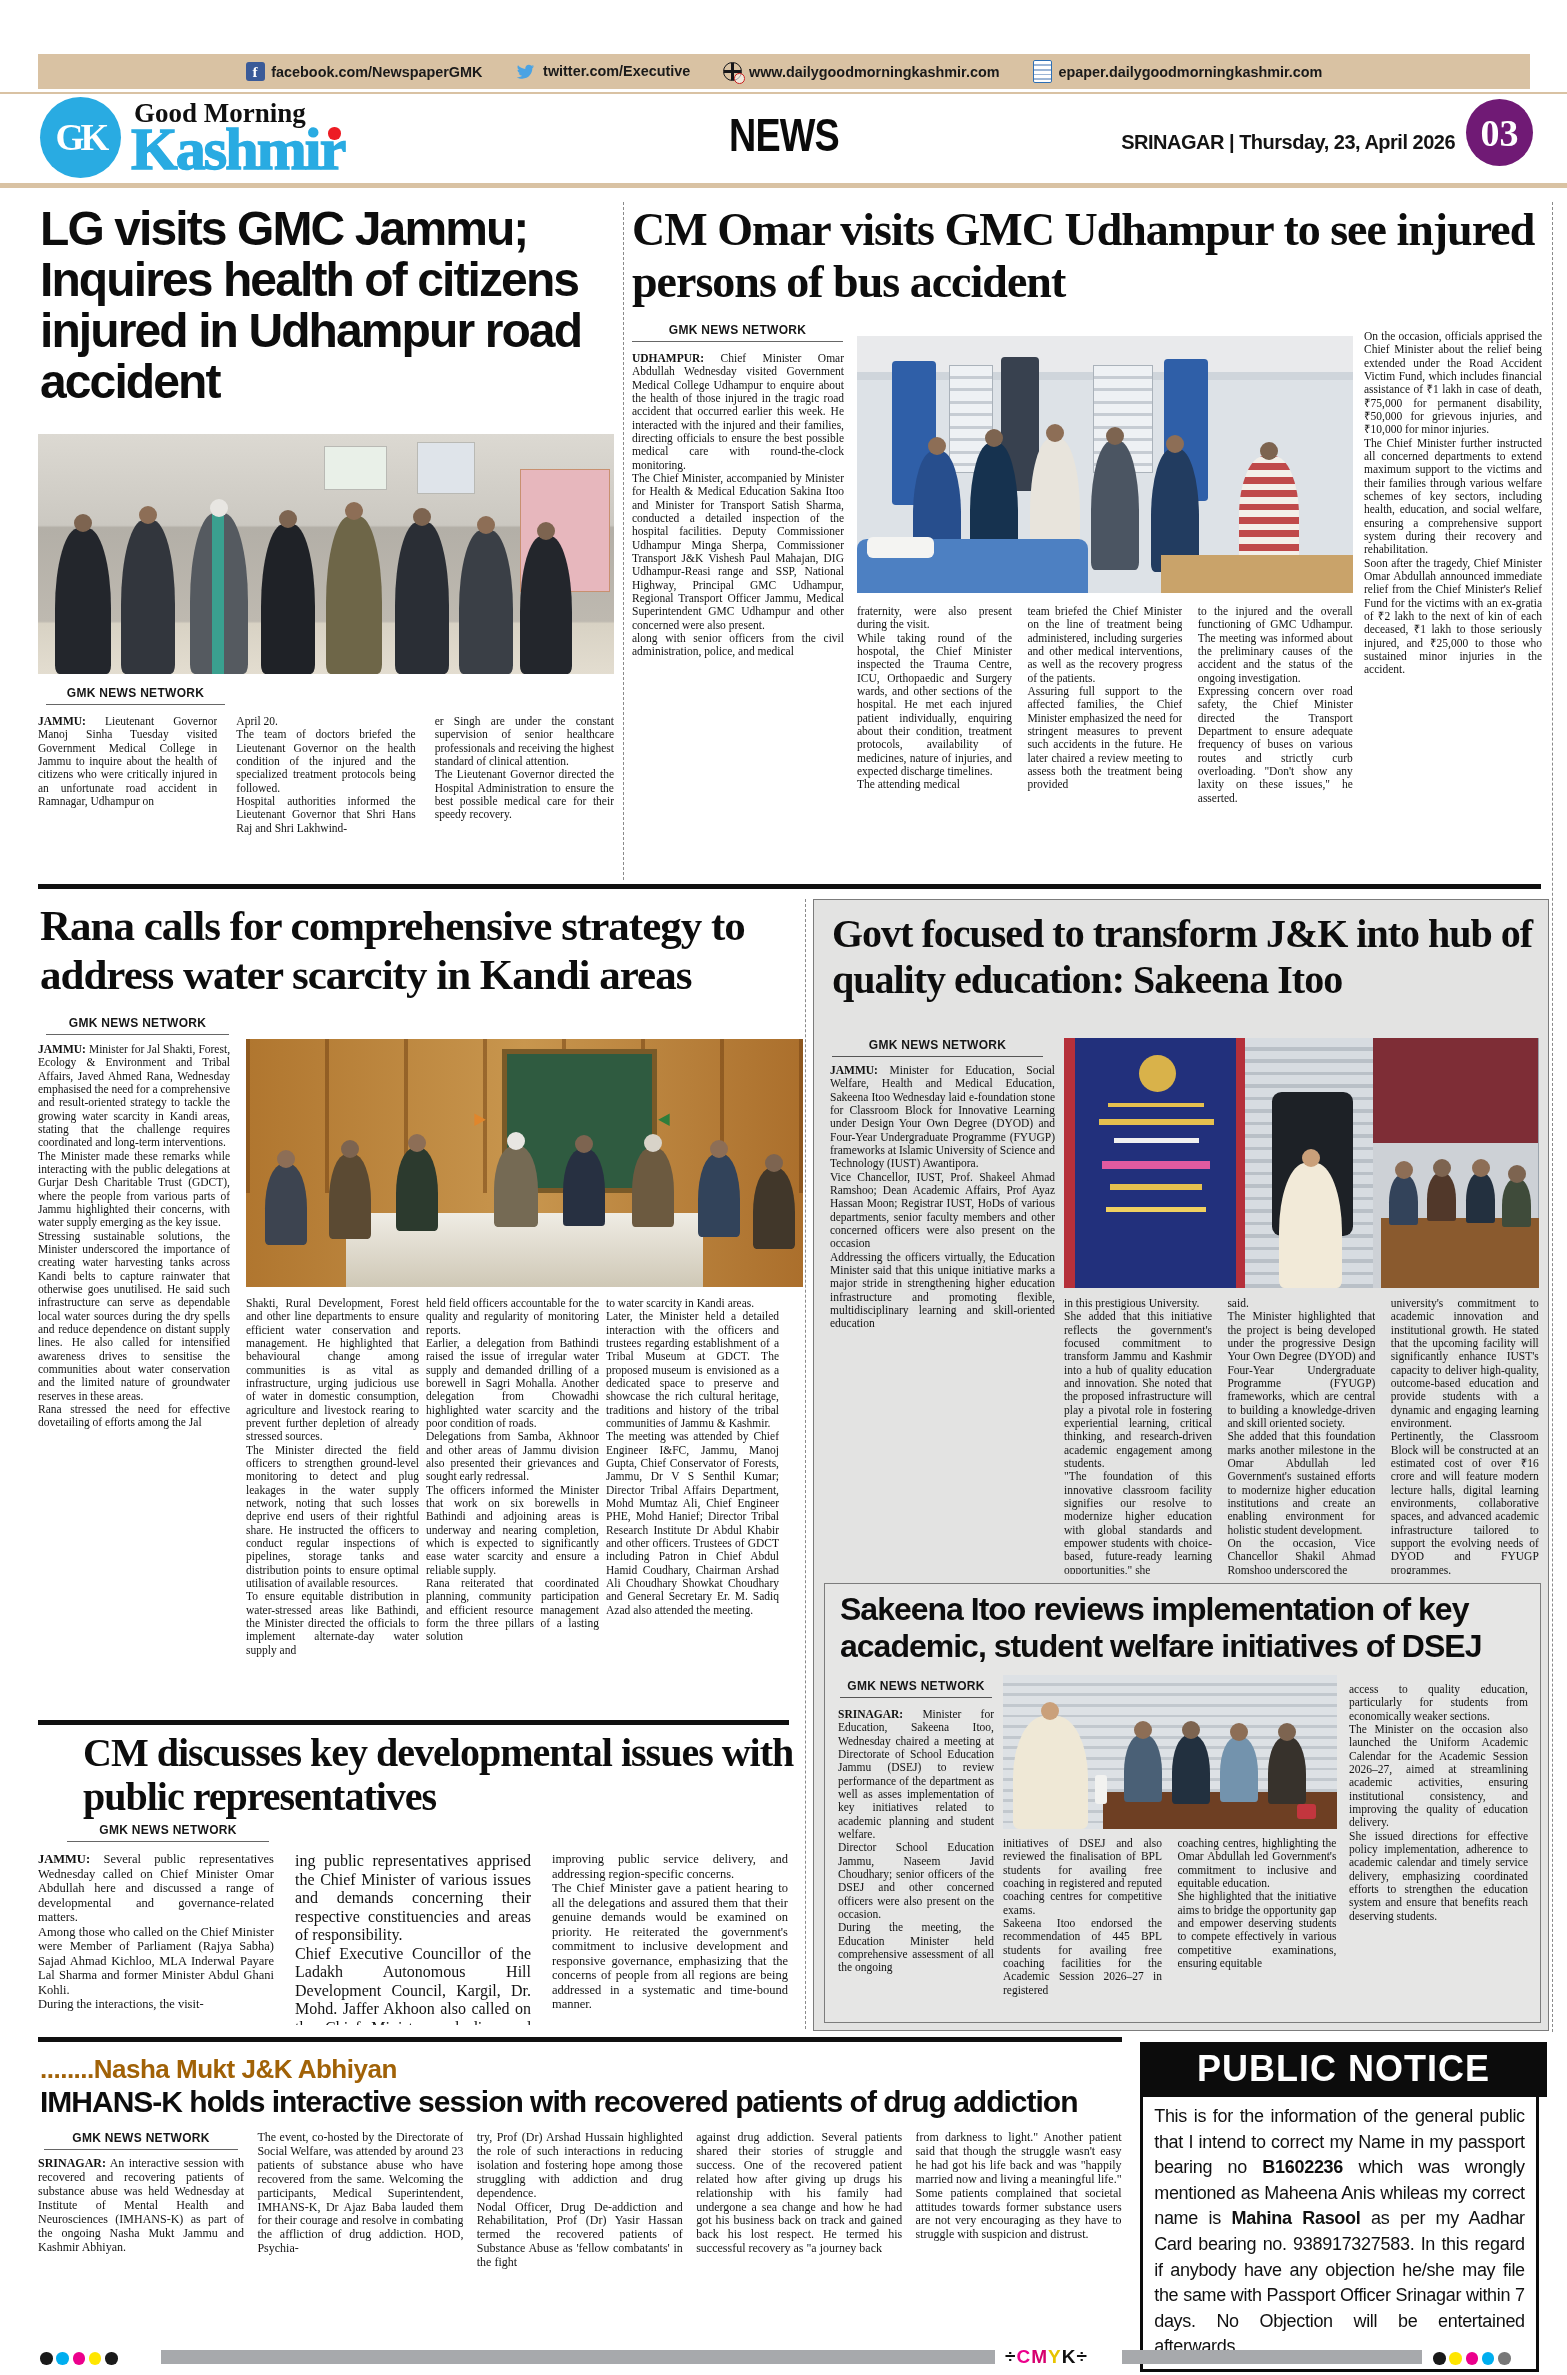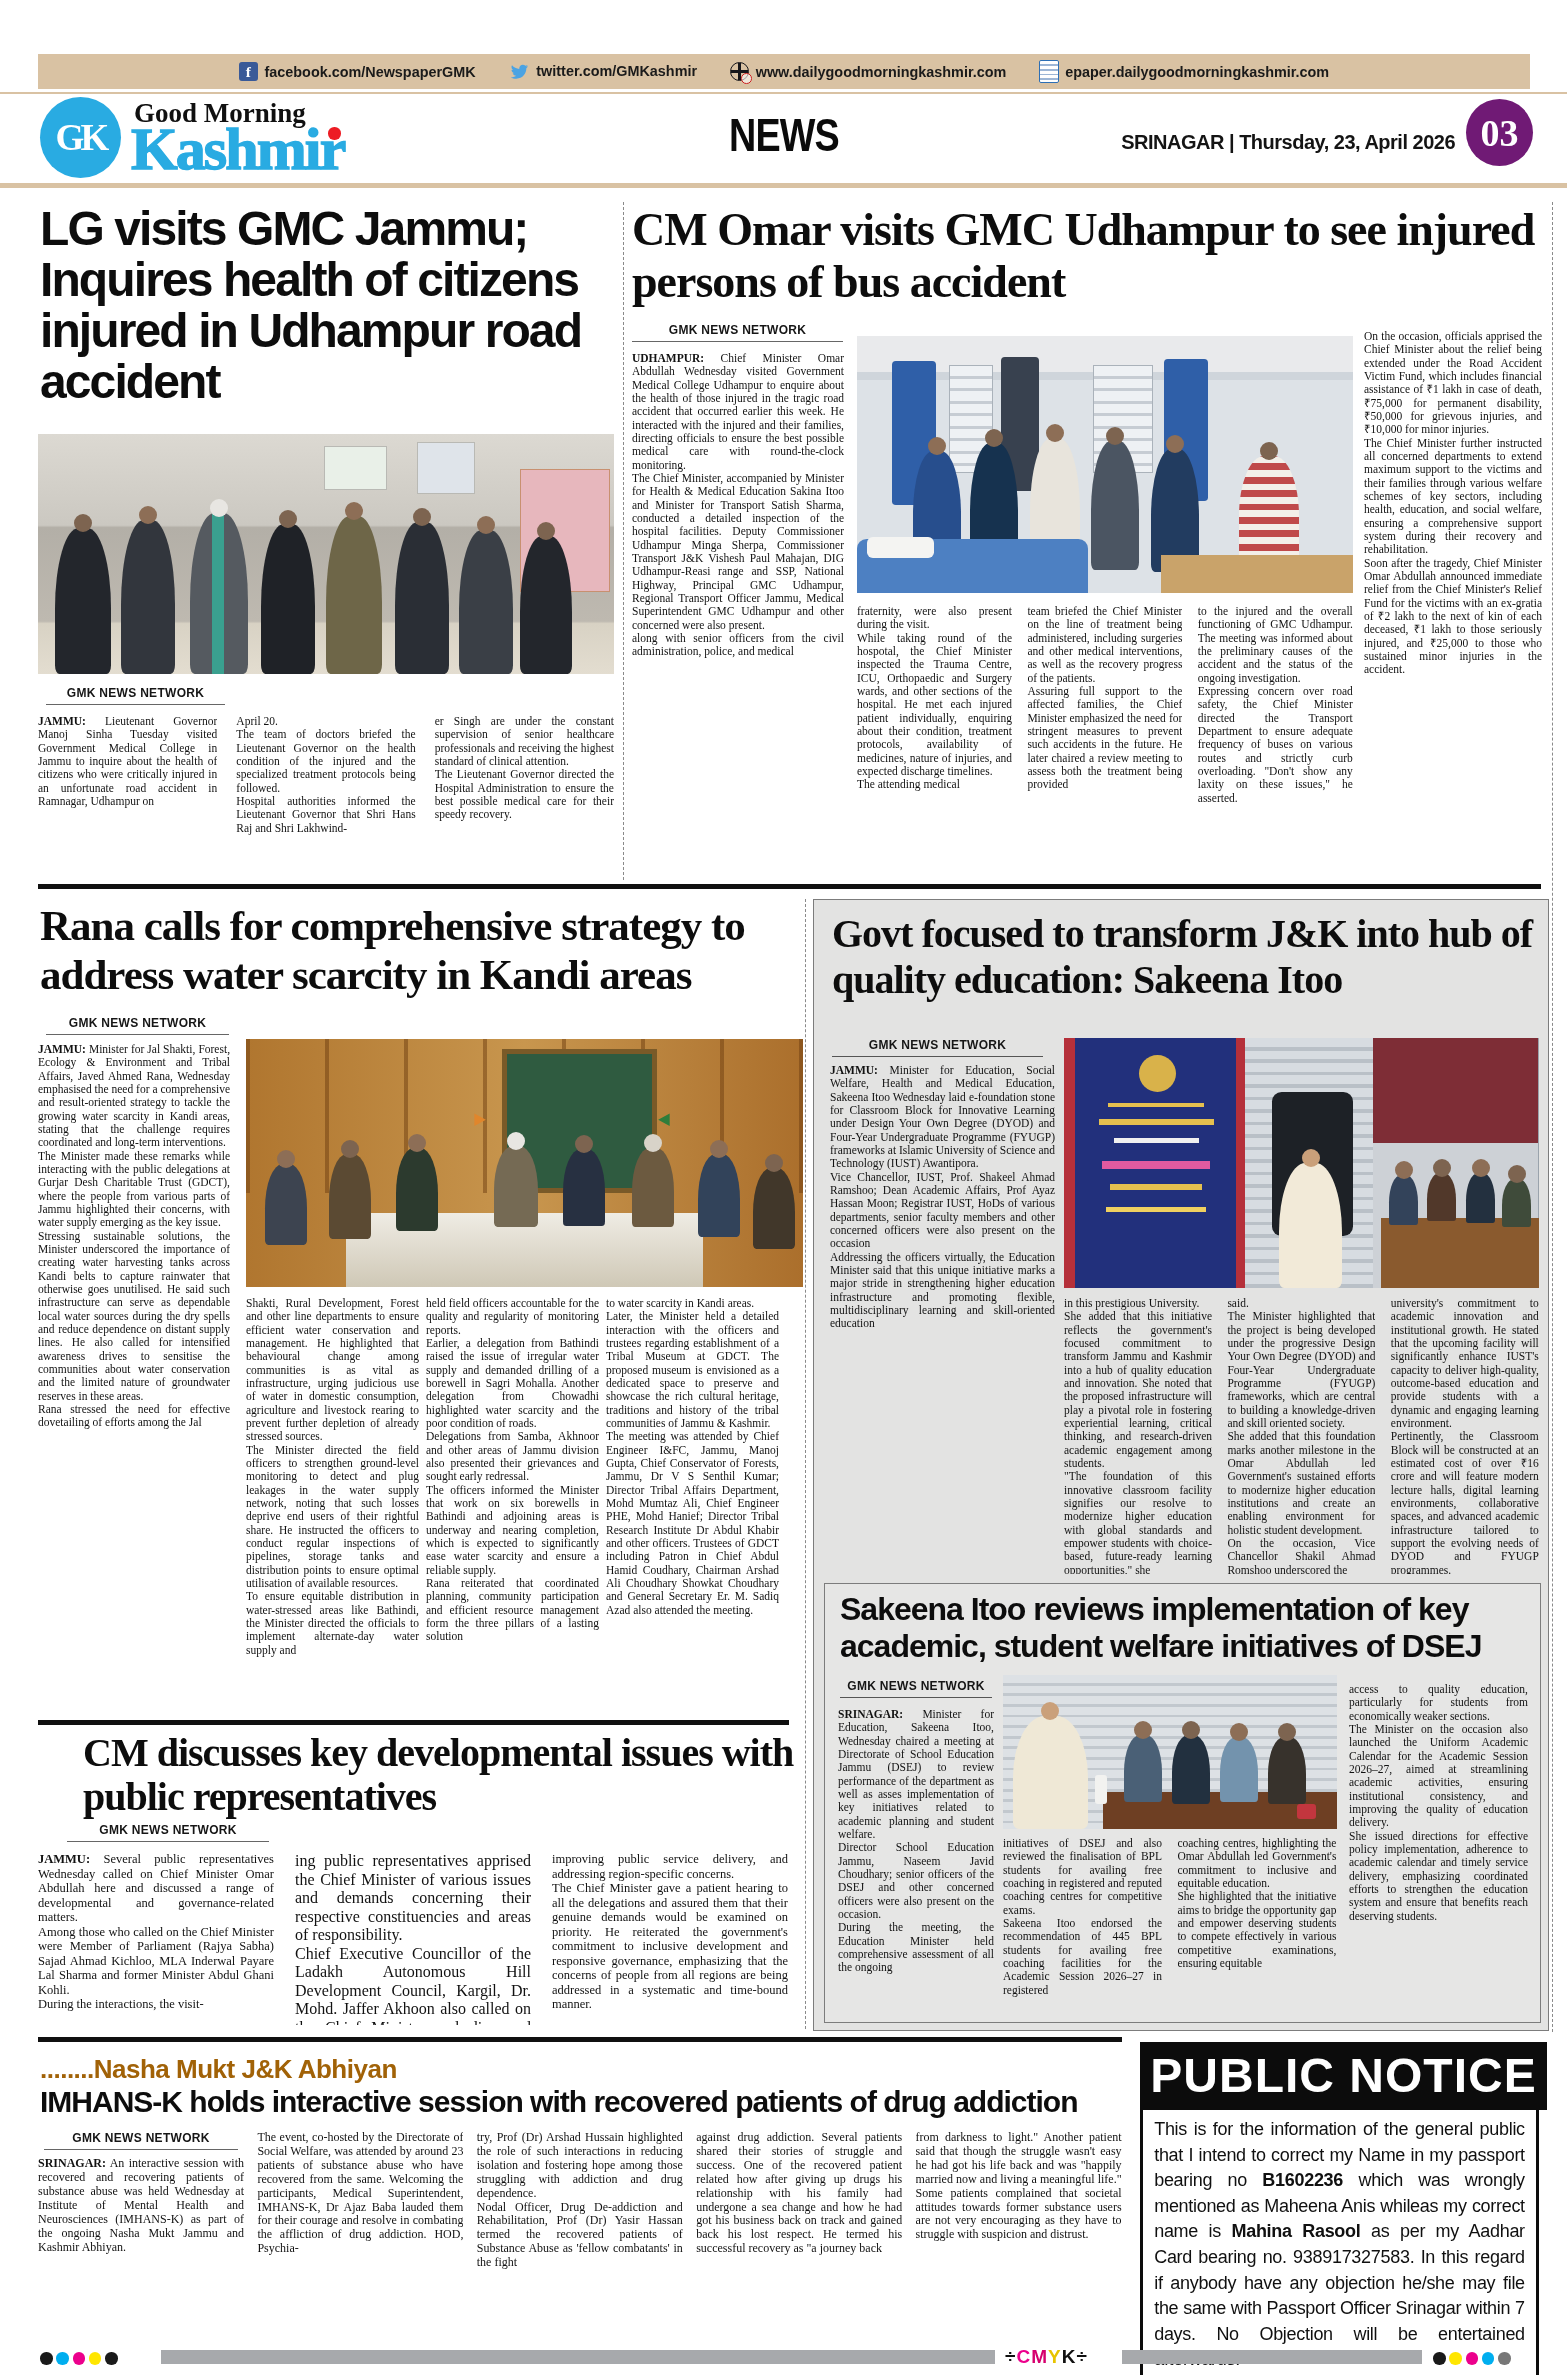--- a/index.html
+++ b/index.html
@@ -37,21 +37,21 @@
   .dl{font-weight:bold;}
   .vdash{position:absolute;width:0;border-left:1.9px dashed #8a8a8a;}
   .hrule{position:absolute;height:4.8px;background:#101010;}
   
   .ph{position:absolute;overflow:hidden;background:#ccc;}
   .fg{position:absolute;border-radius:42% 42% 8% 8% / 55% 55% 6% 6%;}
   .fg::before{content:"";position:absolute;left:50%;top:-14.4px;transform:translateX(-50%);width:18px;height:18px;border-radius:50%;background:var(--head,#8d6e56);}
   
   .graybox{position:absolute;background:#e3e3e2;border:1px solid #7c7c7c;}
   
-  .pn-title{background:#0c0c0c;color:#fff;text-align:center;font-family:"Liberation Sans",sans-serif;font-weight:900;font-size:48px;letter-spacing:1px;padding:5.8px 0 7.7px;transform-origin:center;margin-left:8px;}
+  .pn-title{background:#0c0c0c;color:#fff;text-align:center;font-family:"Liberation Sans",sans-serif;font-weight:900;font-size:36px;letter-spacing:1px;padding:5.8px 0 7.7px;transform-origin:center;margin-left:8px;}
   .pn-body{border:3.8px solid #0c0c0c;margin:0 7.7px;padding:9.6px 11.5px;font-family:"Liberation Sans",sans-serif;font-size:18px;line-height:1.42;letter-spacing:-0.3px;color:#101010;text-align:justify;}
   
   .dot{display:inline-block;width:12.5px;height:12.5px;border-radius:50%;margin-right:3.8px;vertical-align:middle;}
   .fbar{position:absolute;height:14.4px;background:#a7a9ac;top:2350px;}
   .cmyk{position:absolute;top:2346px;font:bold 19px "Liberation Sans",sans-serif;letter-spacing:1px;}
   .kicker{font:bold 26px "Liberation Sans",sans-serif;letter-spacing:-0.5px;color:#a16207;}
 </style>
 </head>
 <body>
 
@@ -59,21 +59,21 @@
 
   <div class="topbar">
     <span class="toplink">
       <span class="icon-fb">f</span>
       <span>facebook.com/NewspaperGMK</span>
     </span>
     <span class="toplink">
       <svg class="icon-tw" viewBox="0 0 24 24">
           <path fill="#4ba3e3" d="M23.9 4.6c-.9.4-1.8.7-2.8.8 1-.6 1.8-1.6 2.2-2.7-1 .6-2 1-3.1 1.2-.9-1-2.2-1.6-3.6-1.6-2.7 0-4.9 2.2-4.9 4.9 0 .4 0 .8.1 1.1C7.7 8.1 4.1 6.1 1.6 3.2c-.4.7-.7 1.6-.7 2.5 0 1.7.9 3.2 2.2 4.1-.8 0-1.6-.2-2.2-.6v.1c0 2.4 1.7 4.4 3.9 4.8-.4.1-.8.2-1.3.2-.3 0-.6 0-.9-.1.6 2 2.4 3.4 4.6 3.4-1.7 1.3-3.8 2.1-6.1 2.1-.4 0-.8 0-1.2-.1 2.2 1.4 4.8 2.2 7.6 2.2 9.1 0 14-7.5 14-14v-.6c1-.7 1.8-1.6 2.4-2.6z"></path>
         </svg>
-      <span>twitter.com/GMKashmir</span>
+      <span>twitter.com/Executive</span>
     </span>
     <span class="toplink">
       <span class="icon-globe"></span>
       <span>www.dailygoodmorningkashmir.com</span>
     </span>
     <span class="toplink">
       <span class="icon-ep"></span>
       <span>epaper.dailygoodmorningkashmir.com</span>
     </span>
   </div>

